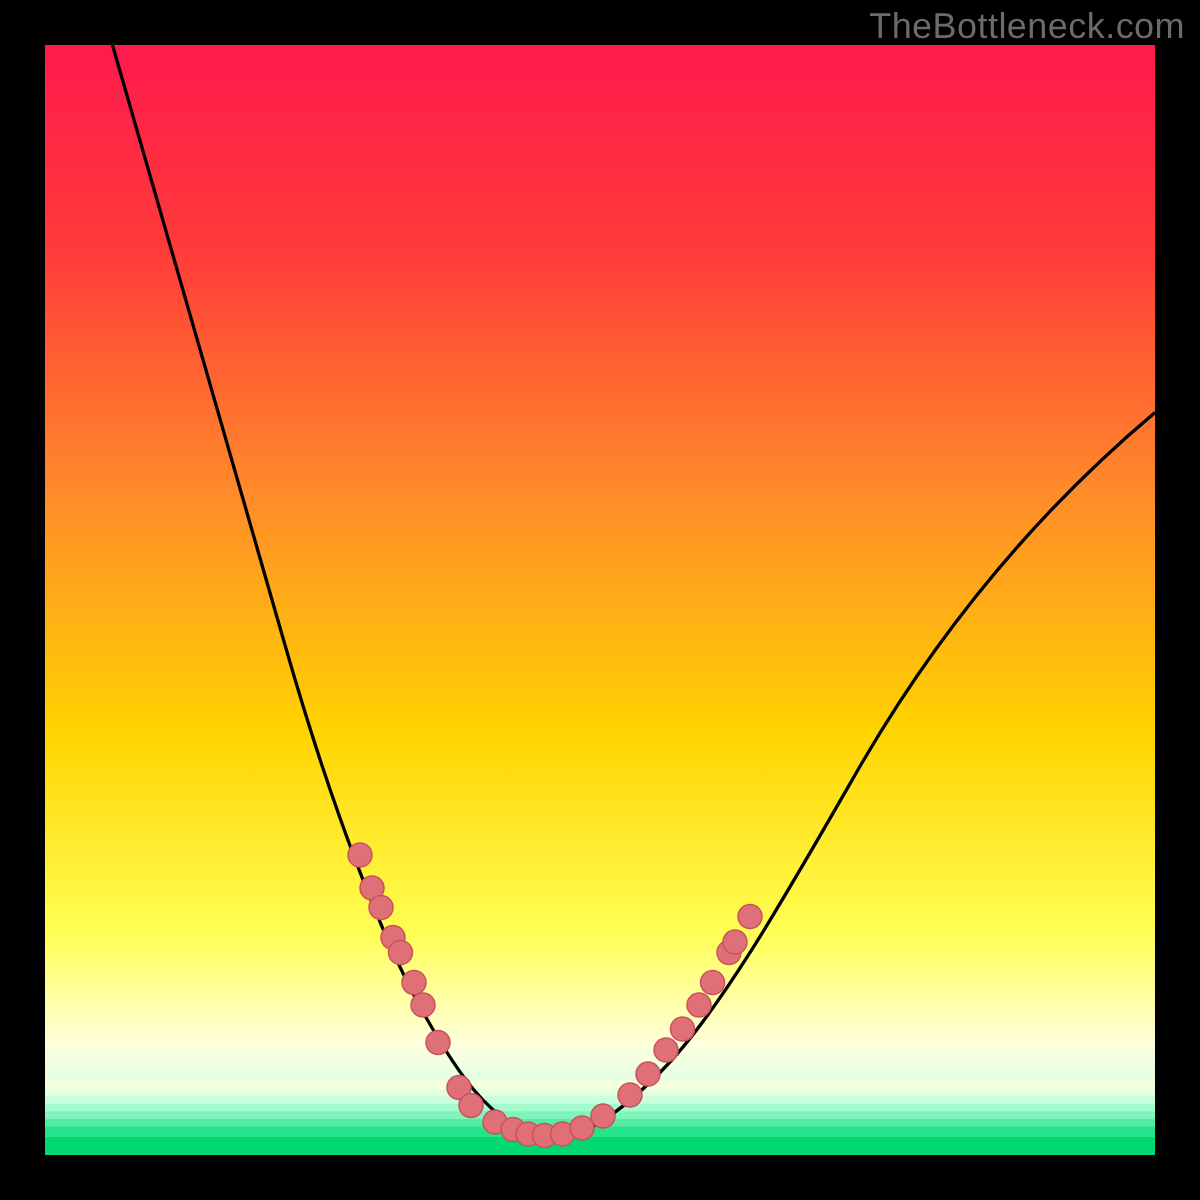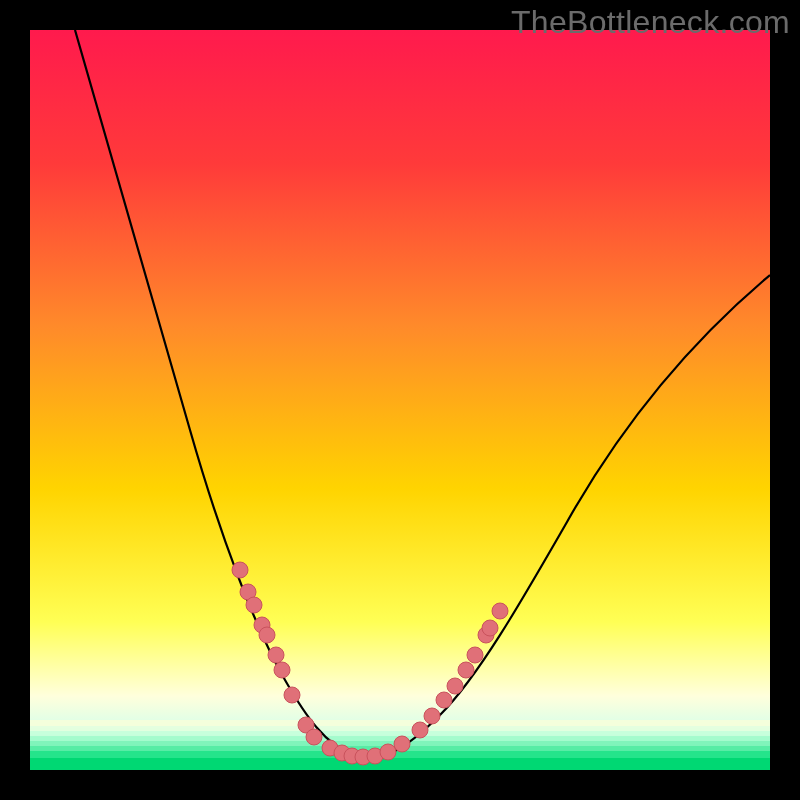--- a/index.html
+++ b/index.html
@@ -21,21 +21,21 @@
   }
   .gradient {
     position: absolute;
     left: 0; top: 0; right: 0; bottom: 0;
   }
   .watermark {
     position: absolute;
     top: 4px;
     right: 10px;
     color: #6b6b6b;
-    font-size: 32px;
+    font-size: 24px;
     font-weight: 400;
     letter-spacing: 0.3px;
   }
   svg.curve {
     position: absolute;
     left: 0; top: 0;
     width: 740px;
     height: 740px;
     overflow: visible;
   }

